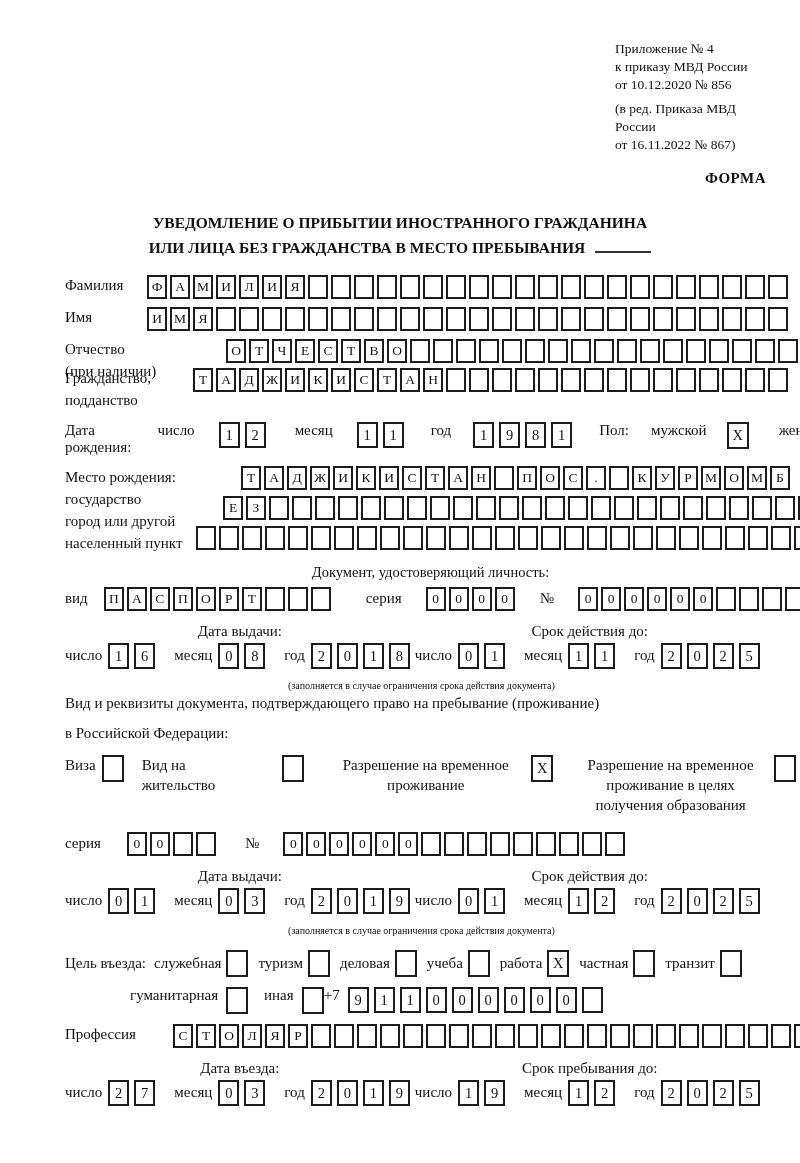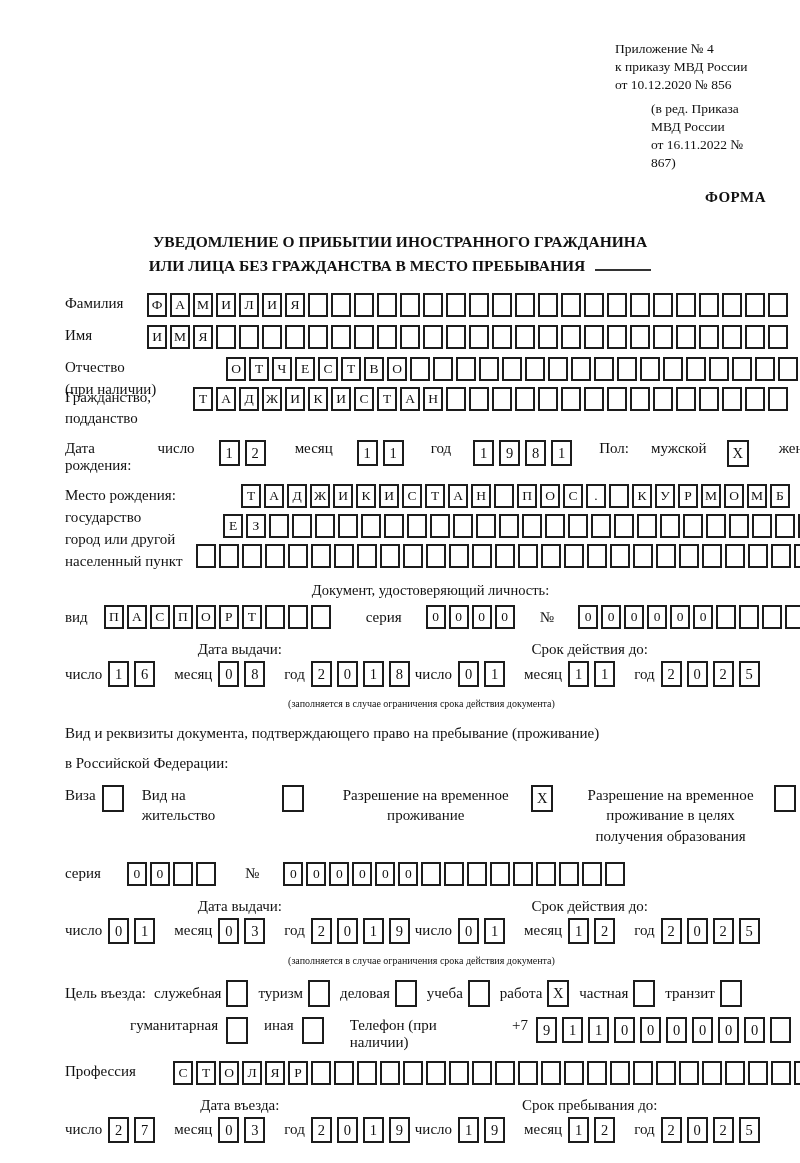--- a/index.html
+++ b/index.html
@@ -6,21 +6,21 @@
   html,body { margin:0; padding:0; background:#ffffff; }
   body {
     width:800px; height:1163px; overflow:hidden;
     font-family:"Liberation Serif","DejaVu Serif",serif;
     color:#111; font-size:15px;
   }
   .page { position:relative; width:800px; height:1163px; background:#fff; }
 
   
   .ref { margin:40px 30px 0 615px; font-size:13.5px; line-height:1.35; }
-  .ref .amend { margin-top:5px;margin-left:36px; }
+  .ref .amend { margin-top:5px; }
   .forma { text-align:right; margin:16px 34px 0 0; font-weight:bold; font-size:15px; letter-spacing:0.5px; }
 
   
   .title { text-align:center; font-weight:bold; font-size:15.5px; margin-top:24px; line-height:1.6; }
   .title-underline { display:inline-block; width:56px; border-bottom:2px solid #333; height:12px; margin-left:10px; }
 
   .sec1 { font-weight:bold; font-size:14.4px; margin:30px 0 0 62px; letter-spacing:0.2px; white-space:nowrap; }
 
   .form-body { margin:14px 4px 0 65px; }
 
@@ -40,21 +40,21 @@
   
   .dates-row { display:flex; justify-content:space-between; padding-right:60px; margin-top:12px; }
   .dg-head { text-align:center; margin-bottom:3px; }
   .dg-row { display:flex; align-items:center; }
   .dg-row .t { margin-right:6px; }
   .dg-row .t2 { margin:0 6px 0 14px; }
   .note { text-align:center; padding-right:18px; font-size:10px; margin-top:11px; }
 
   .doc-heading { text-align:center; font-weight:normal; font-size:14.5px; margin-top:10px; }
 
-  .intro { margin-top:12px; line-height:1.6; }
+  .intro { margin-top:0; line-height:1.6; }
 
   .res-opts { display:flex; align-items:flex-start; margin-top:10px; }
   .res-opts .optlbl { margin-right:6px; line-height:1.35; }
   .res-opts .center { text-align:center; }
 
   .purpose-row { display:flex; align-items:center; margin-top:14px; flex-wrap:nowrap; }
   .purpose-row .optlbl { margin:0 5px 0 10px; }
   .purpose-row .optlbl.first { margin-left:8px; }
   .purpose2 { display:flex; align-items:flex-start; margin-top:10px; margin-left:65px; }
   .purpose2 .optlbl { margin-right:8px; }
@@ -573,21 +573,20 @@
 
     <div class="purpose2 bxl">
       <span class="optlbl">гуманитарная</span>
       <span class="boxes cb">
           <span class="box"></span>
         </span>
       <span class="optlbl" style="margin-left:16px">иная</span>
       <span class="boxes cb">
           <span class="box"></span>
         </span>
-      <span class="phone-lbl">Телефон (при наличии)</span>
       <span class="phone-prefix">+7</span>
       <span class="boxes">
           <span class="box">9</span>
           <span class="box">1</span>
           <span class="box">1</span>
           <span class="box">0</span>
           <span class="box">0</span>
           <span class="box">0</span>
           <span class="box">0</span>
           <span class="box">0</span>

